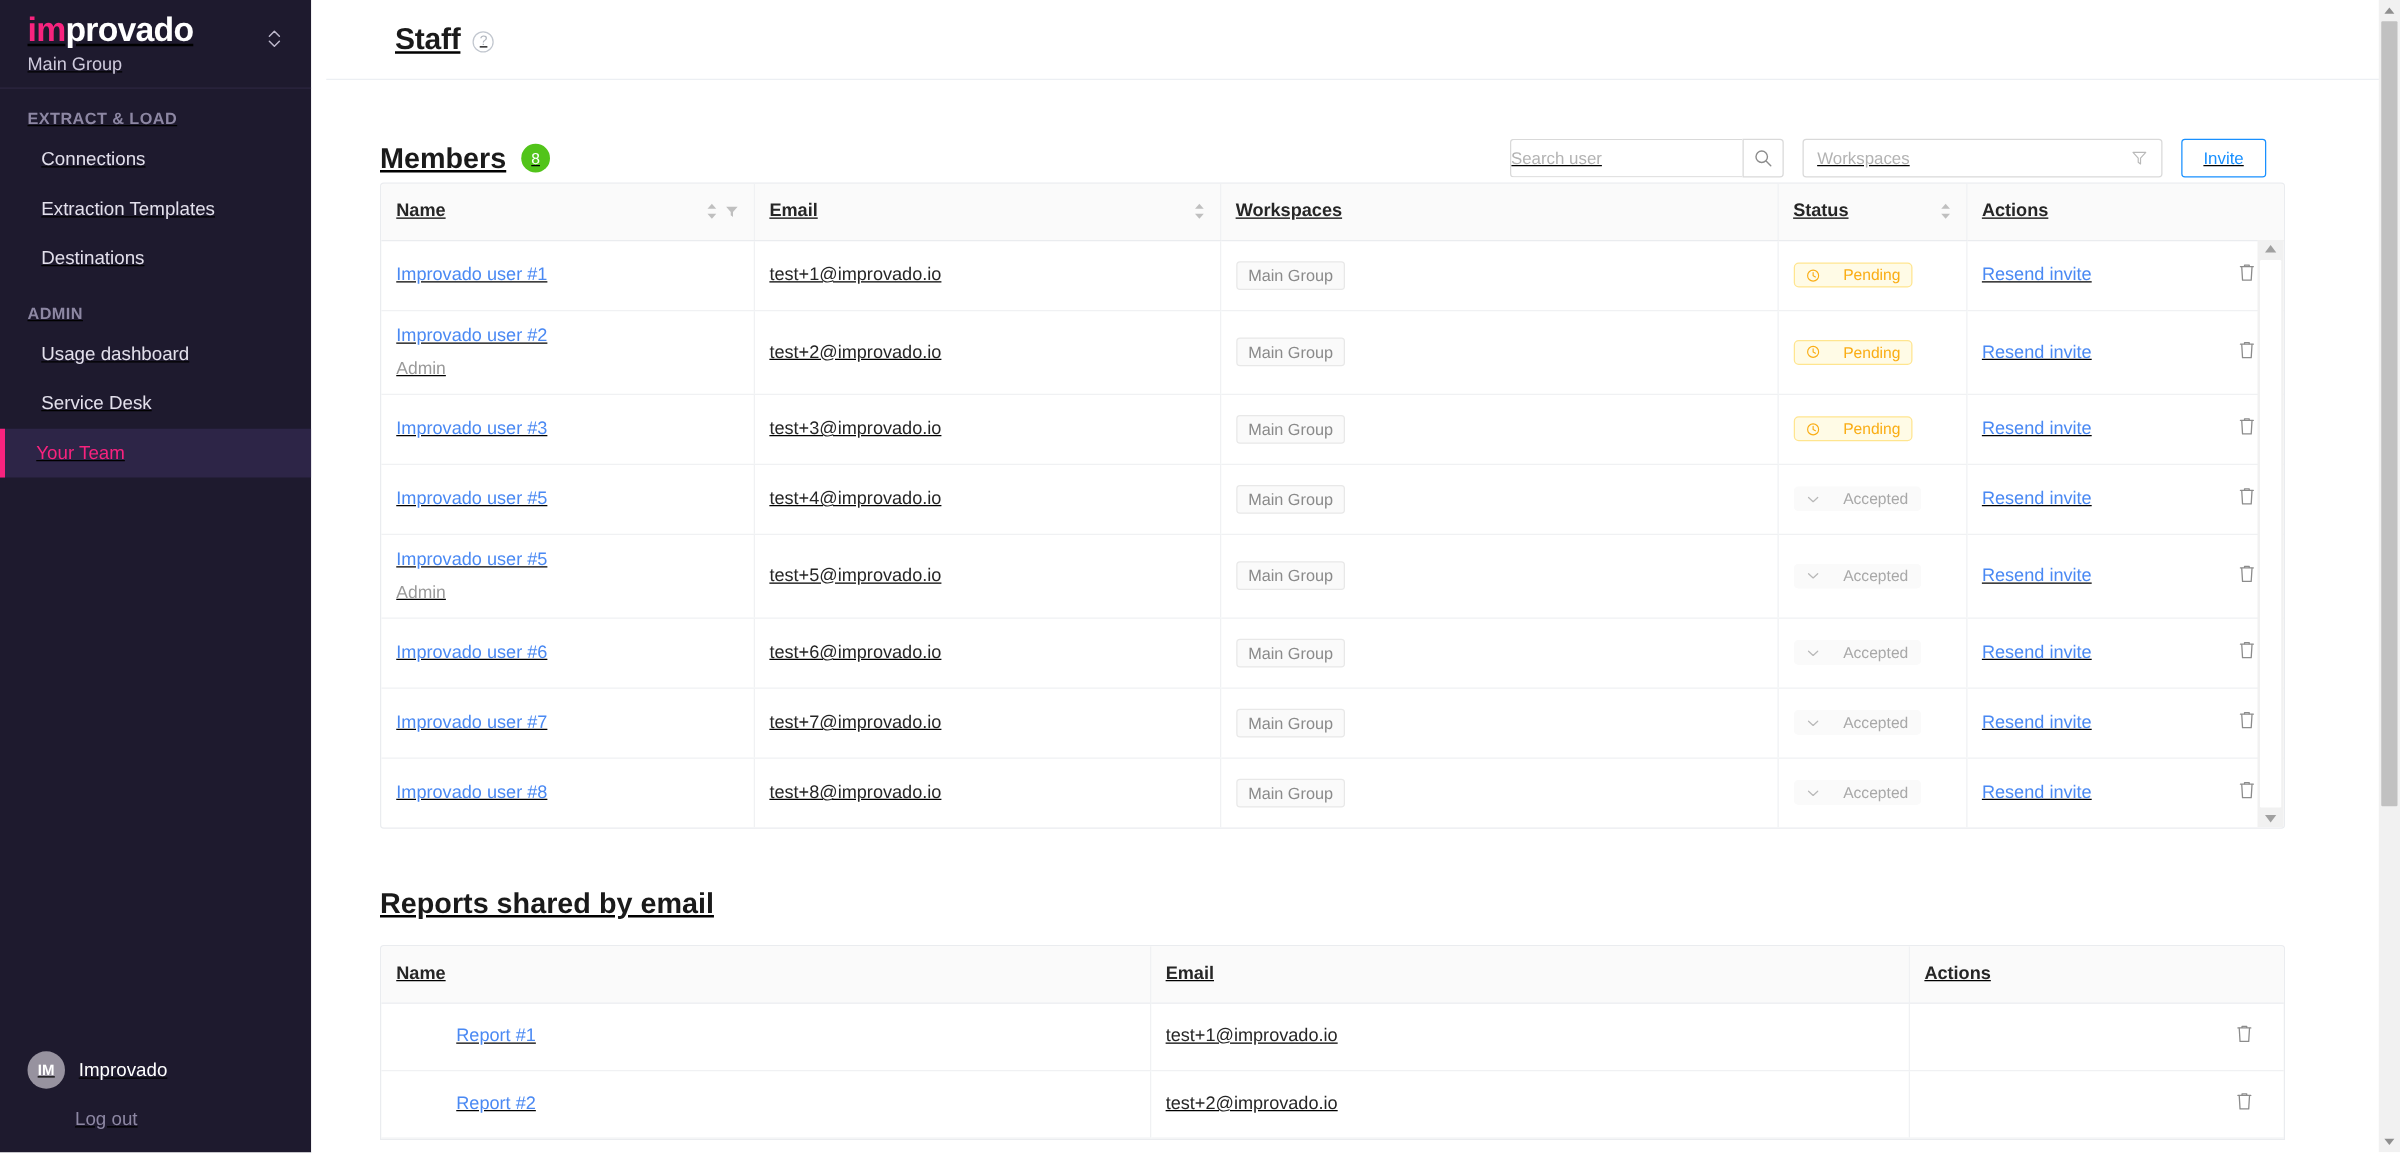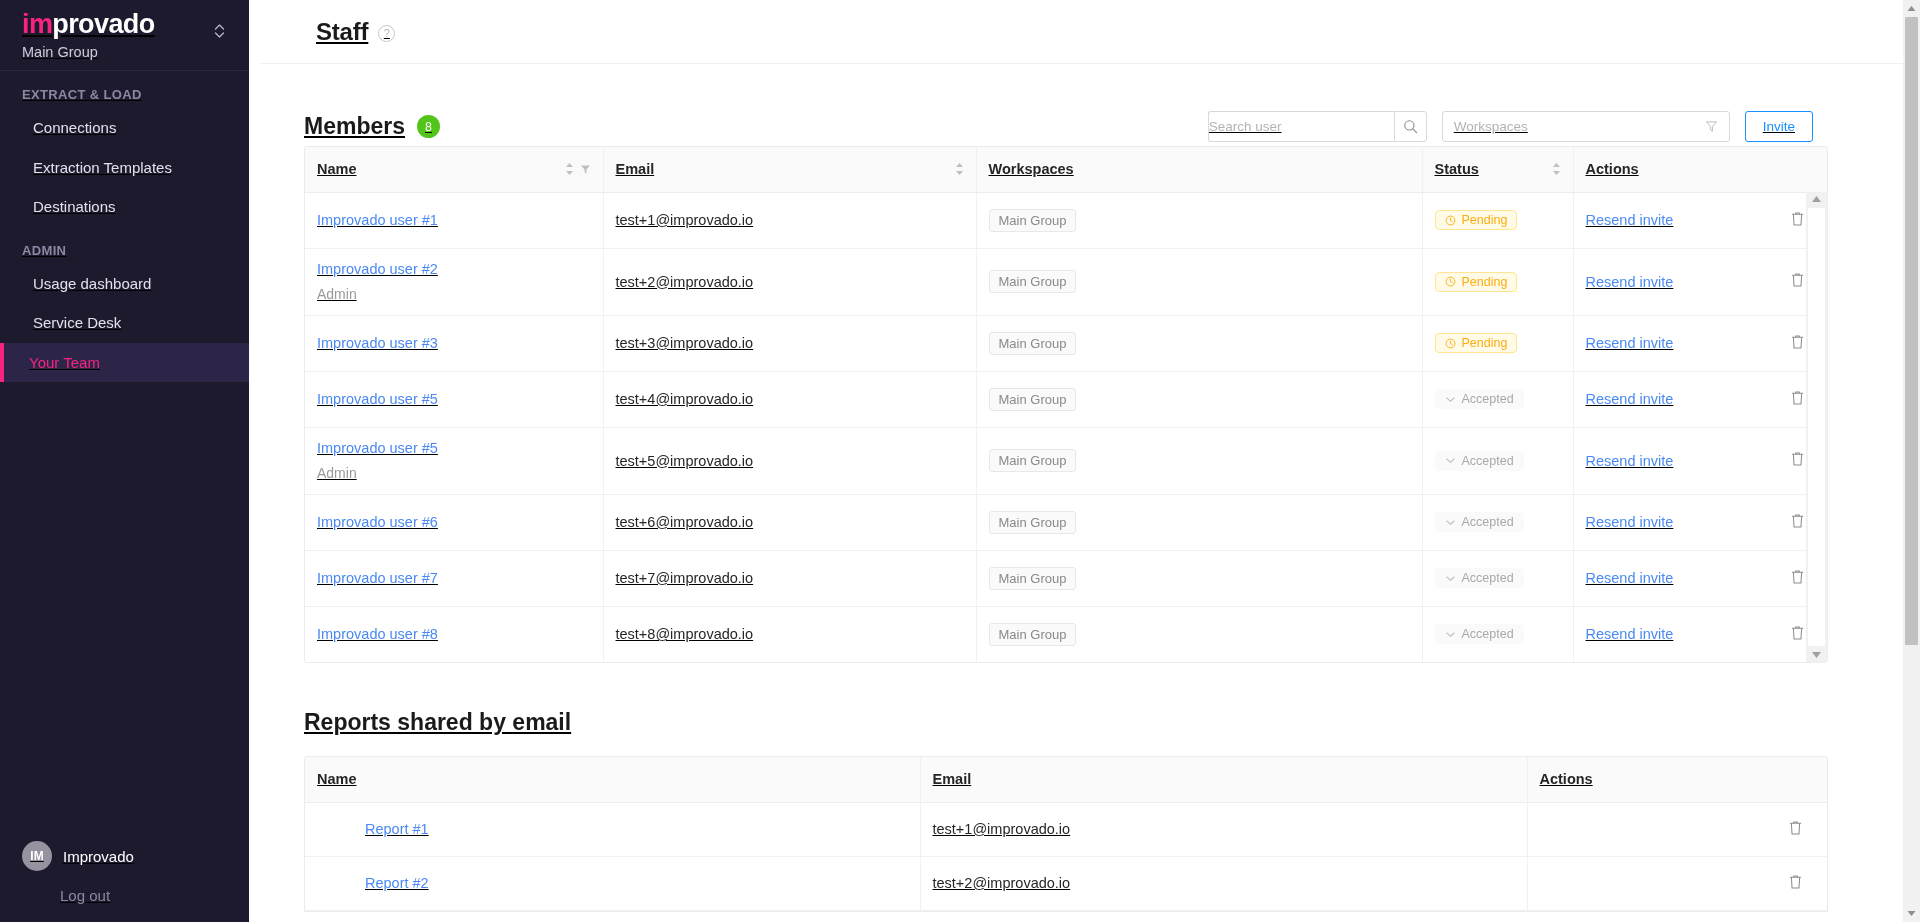--- a/index.html
+++ b/index.html
@@ -131,21 +131,21 @@
   .mt tbody tr:last-child td { border-bottom: none; }
   .row-sm td { height: 56px; }
   .row-lg td { height: 67px; }
   .user-link { color: #4a89f3; font-size: 14.5px; cursor: pointer; text-decoration: none; }
   .user-sub { color: #9a9a9a; font-size: 14px; margin-top: 9px; }
   .ws-tag {
     display: inline-block; border: 1px solid #e8e8e8; background: #fafafa;
     border-radius: 3px; padding: 3px 9px; font-size: 13px; color: #8a8a8a;
   }
   .badge {
-    display: inline-flex; align-items: center; gap: 6px; border-radius: 4px;
+    display: inline-flex; align-items: center; gap: 19px; border-radius: 4px;
     padding: 2px 9px; font-size: 12.5px;
   }
   .badge.pending { background: #fffbe6; border: 1px solid #ffe58f; color: #faad14; }
   .badge.accepted { background: #fafafa; border: 1px solid transparent; color: #a8a8a8; }
   .resend-cell { display: flex; align-items: center; justify-content: space-between; padding-right: 24px; }
   .resend-link { color: #4a89f3; font-size: 14.5px; cursor: pointer; }
   .trash { cursor: pointer; }
 
   
   .inner-sb {

